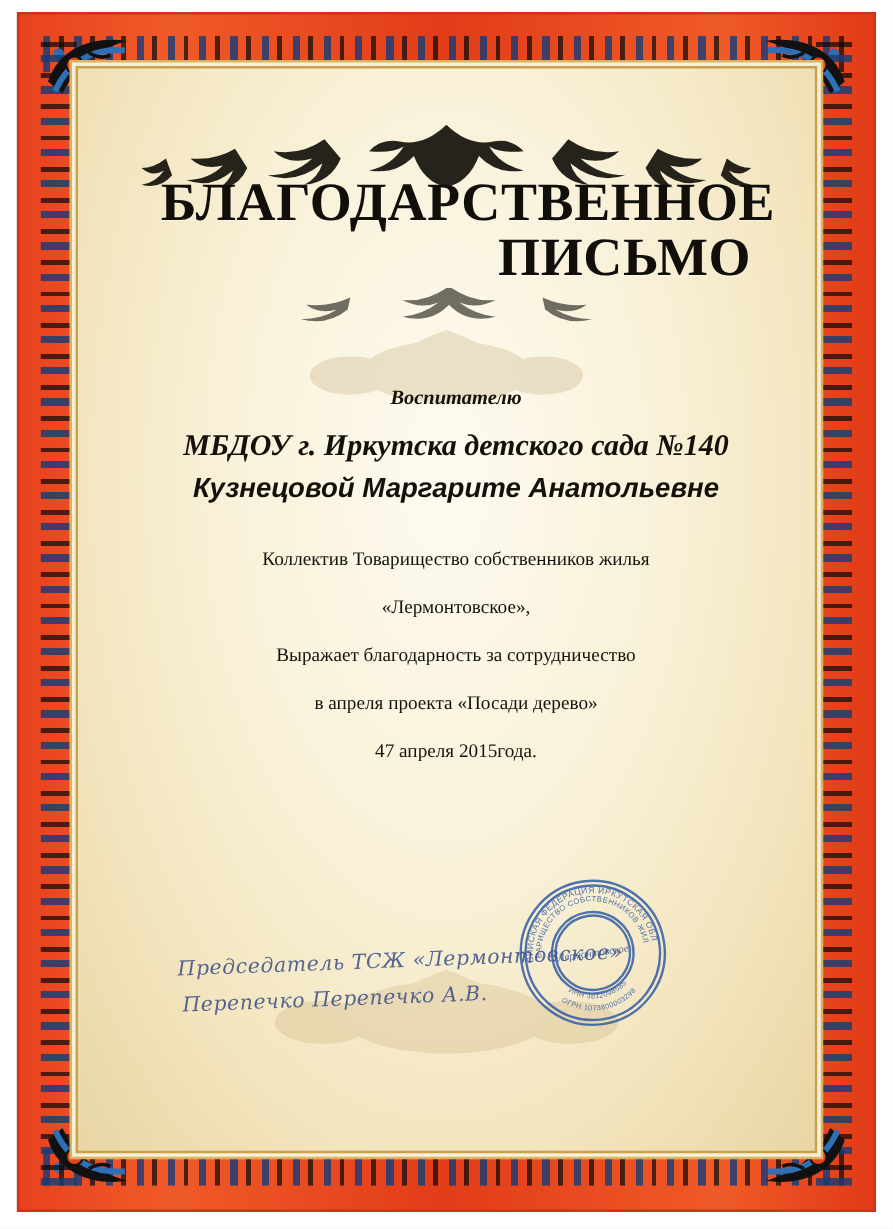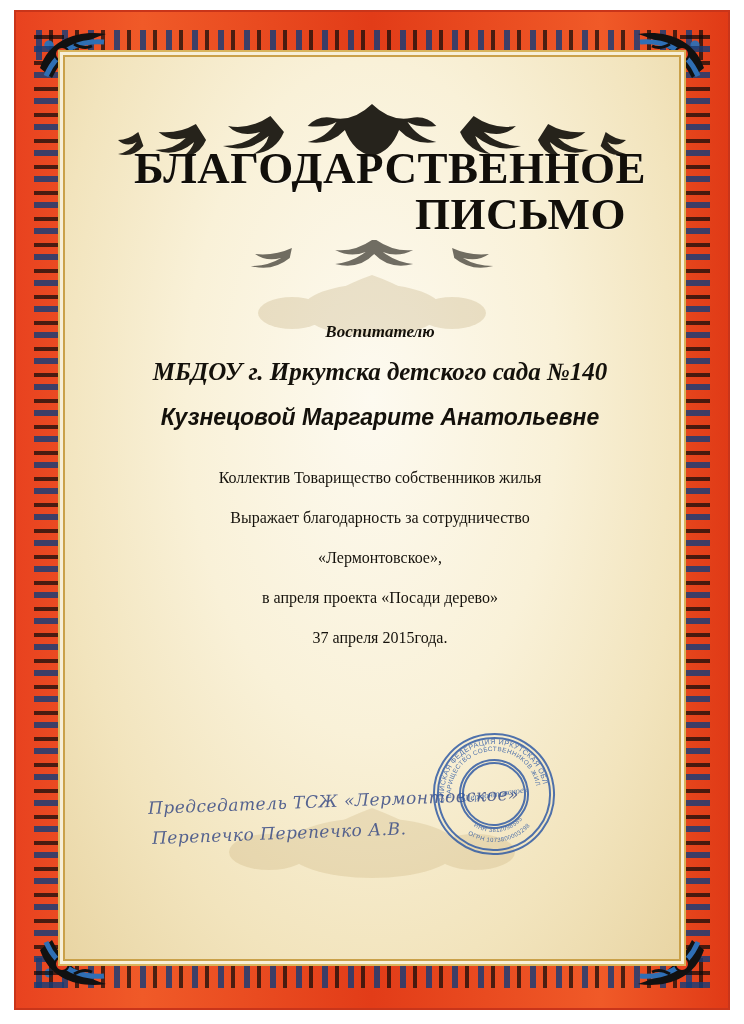--- a/index.html
+++ b/index.html
@@ -178,21 +178,21 @@
     font-size: 17px;
     color: #14110b;
     margin-bottom: 16px;
   }
   .addressee-org {
     font-family: "Liberation Serif", serif;
     font-weight: bold;
     font-style: italic;
     font-size: 25px;
     color: #14110b;
-    margin-bottom: 18px;
+    margin-bottom: 7px;
     white-space: nowrap;
   }
   .addressee-name {
     font-family: "Liberation Sans", sans-serif;
     font-weight: bold;
     font-style: italic;
     font-size: 23px;
     color: #14110b;
     margin-bottom: 35px;
   }
@@ -344,24 +344,24 @@
         </h1>
 
         <div class="addressee">
           <div class="addressee-role">Воспитателю</div>
           <div class="addressee-org">МБДОУ г. Иркутска детского сада №140</div>
           <div class="addressee-name">Кузнецовой Маргарите Анатольевне</div>
         </div>
 
         <div class="body-text">
           <p class="body-line">Коллектив Товарищество собственников жилья</p>
+          <p class="body-line">«Лермонтовское»,</p>
           <p class="body-line">Выражает благодарность за сотрудничество</p>
-          <p class="body-line">«Лермонтовское»,</p>
           <p class="body-line">в апреля проекта   «Посади дерево»</p>
-          <p class="body-line">37 апреля 2015года.</p>
+          <p class="body-line">47 апреля 2015года.</p>
         </div>
       </div>
 
       <div class="signature-area">
         <div class="handwrite l1">Председатель ТСЖ «Лермонтовское»</div>
         <div class="handwrite l2">Перепечко         Перепечко А.В.</div>
       </div>
 
       <div class="stamp">
         <svg viewBox="0 0 128 128">

